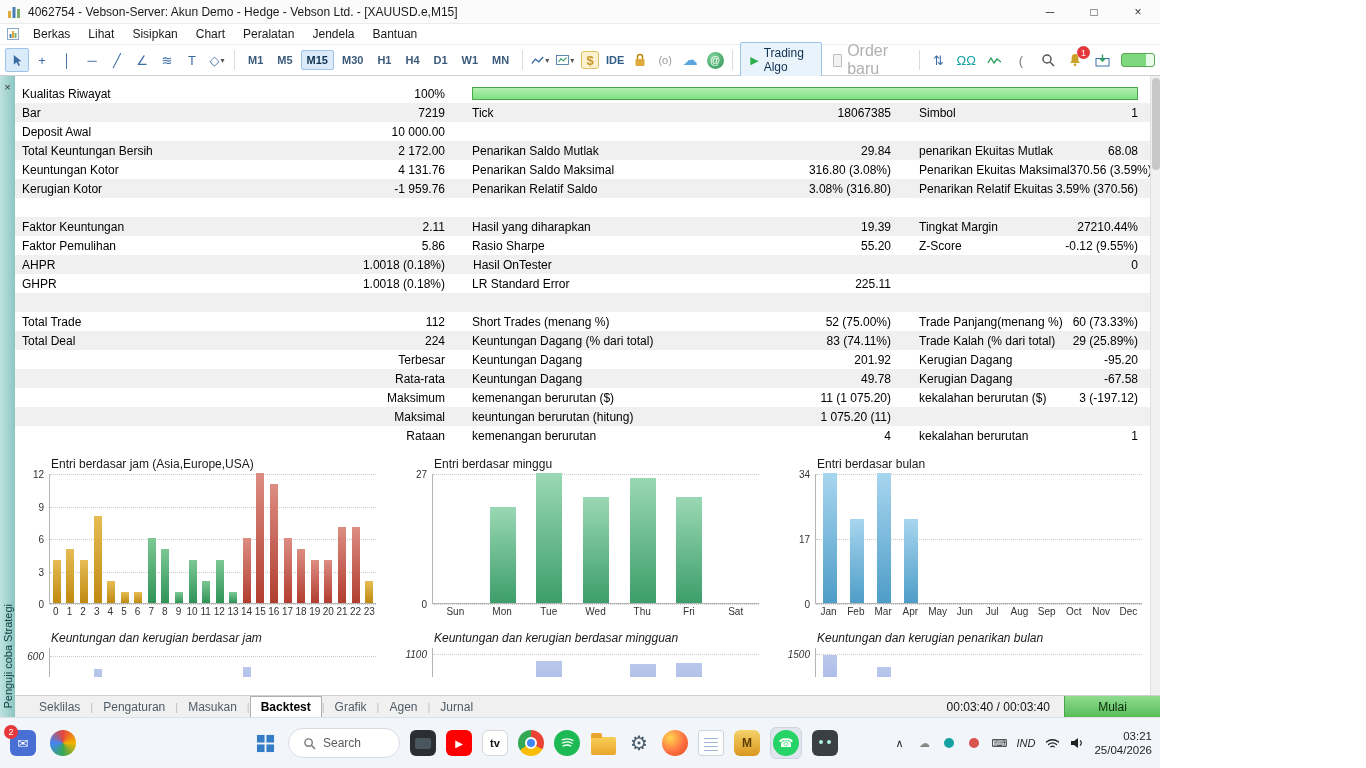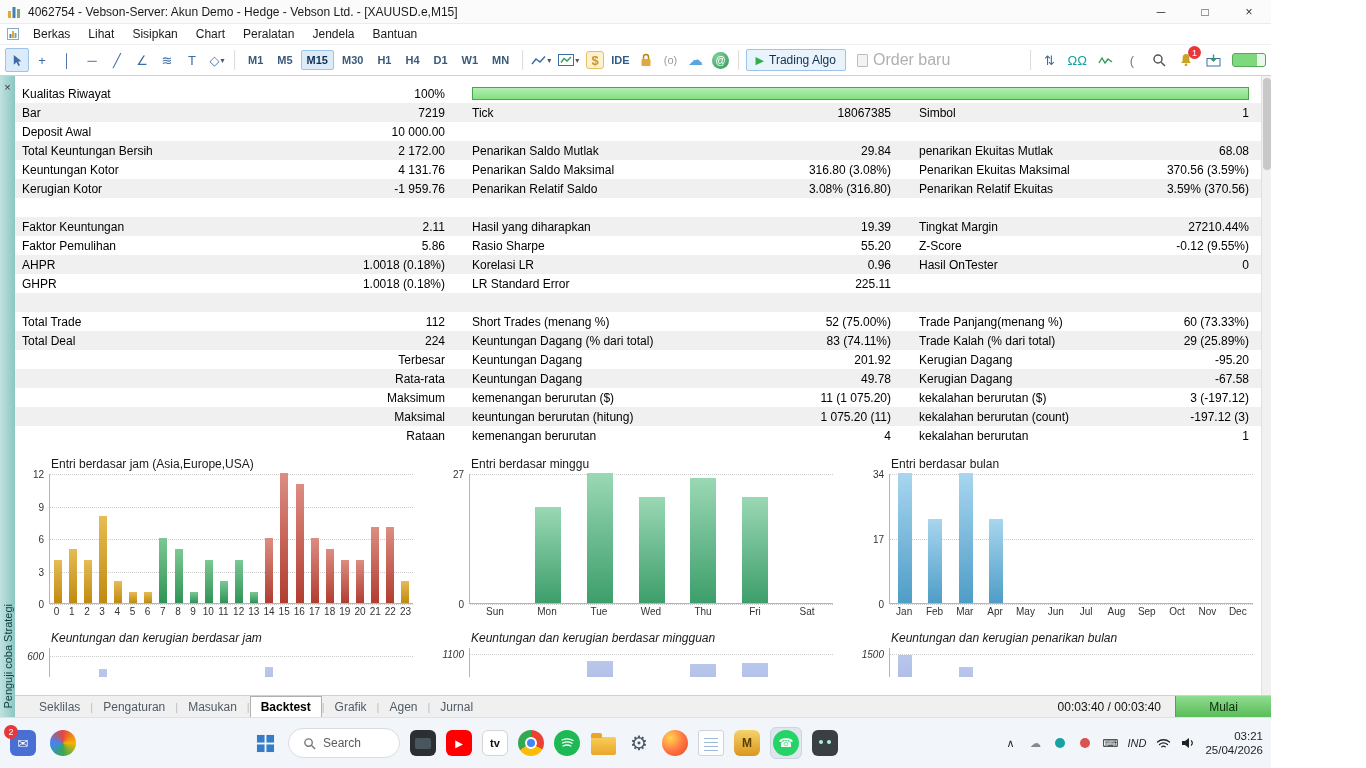--- a/index.html
+++ b/index.html
@@ -1,18 +1,18 @@
 <!DOCTYPE html>
 <html><head>
 <meta charset="utf-8">
 <style>
   *{box-sizing:border-box;margin:0;padding:0;}
   html,body{width:1366px;height:768px;overflow:hidden;}
   body{font-family:"Liberation Sans",sans-serif;background:#fff;color:#111;}
-  .screen{width:1271px;height:768px;display:flex;flex-direction:column;}
+  .screen{width:1160px;height:768px;display:flex;flex-direction:column;}
 
   
   .titlebar{height:24px;background:#fbfbfb;display:flex;align-items:center;padding-left:6px;font-size:12px;border-bottom:1px solid #ececec;}
   .app-logo{width:16px;height:16px;margin-right:6px;display:flex;align-items:center;justify-content:center;}
   .title-text{flex:1;white-space:nowrap;overflow:hidden;color:#1a1a1a;}
   .win-controls{display:flex;height:100%;}
   .wbtn{width:44px;height:100%;display:flex;align-items:center;justify-content:center;font-size:12px;color:#333;}
 
   
   .menubar{height:20px;background:#fff;display:flex;align-items:center;font-size:12px;padding-left:4px;}
@@ -397,24 +397,20 @@
               <div class="rcell cell3">
                 <div class="lab">Z-Score</div>
                 <div class="val">-0.12 (9.55%)</div>
               </div>
             </div>
             <div class="rrow alt">
               <div class="rcell cell1">
                 <div class="lab">AHPR</div>
                 <div class="val">1.0018 (0.18%)</div>
               </div>
-              <div class="rcell cell2">
-                <div class="lab">Korelasi LR</div>
-                <div class="val">0.96</div>
-              </div>
               <div class="rcell cell3">
                 <div class="lab">Hasil OnTester</div>
                 <div class="val">0</div>
               </div>
             </div>
             <div class="rrow">
               <div class="rcell cell1">
                 <div class="lab">GHPR</div>
                 <div class="val">1.0018 (0.18%)</div>
               </div>
@@ -512,24 +508,20 @@
               </div>
             </div>
             <div class="rrow alt">
               <div class="rcell cell1">
                 <div class="lab"></div>
                 <div class="val">Maksimal</div>
               </div>
               <div class="rcell cell2">
                 <div class="lab">keuntungan berurutan (hitung)</div>
                 <div class="val">1 075.20 (11)</div>
-              </div>
-              <div class="rcell cell3">
-                <div class="lab">kekalahan berurutan (count)</div>
-                <div class="val">-197.12 (3)</div>
               </div>
             </div>
             <div class="rrow">
               <div class="rcell cell1">
                 <div class="lab"></div>
                 <div class="val">Rataan</div>
               </div>
               <div class="rcell cell2">
                 <div class="lab">kemenangan berurutan</div>
                 <div class="val">4</div>

